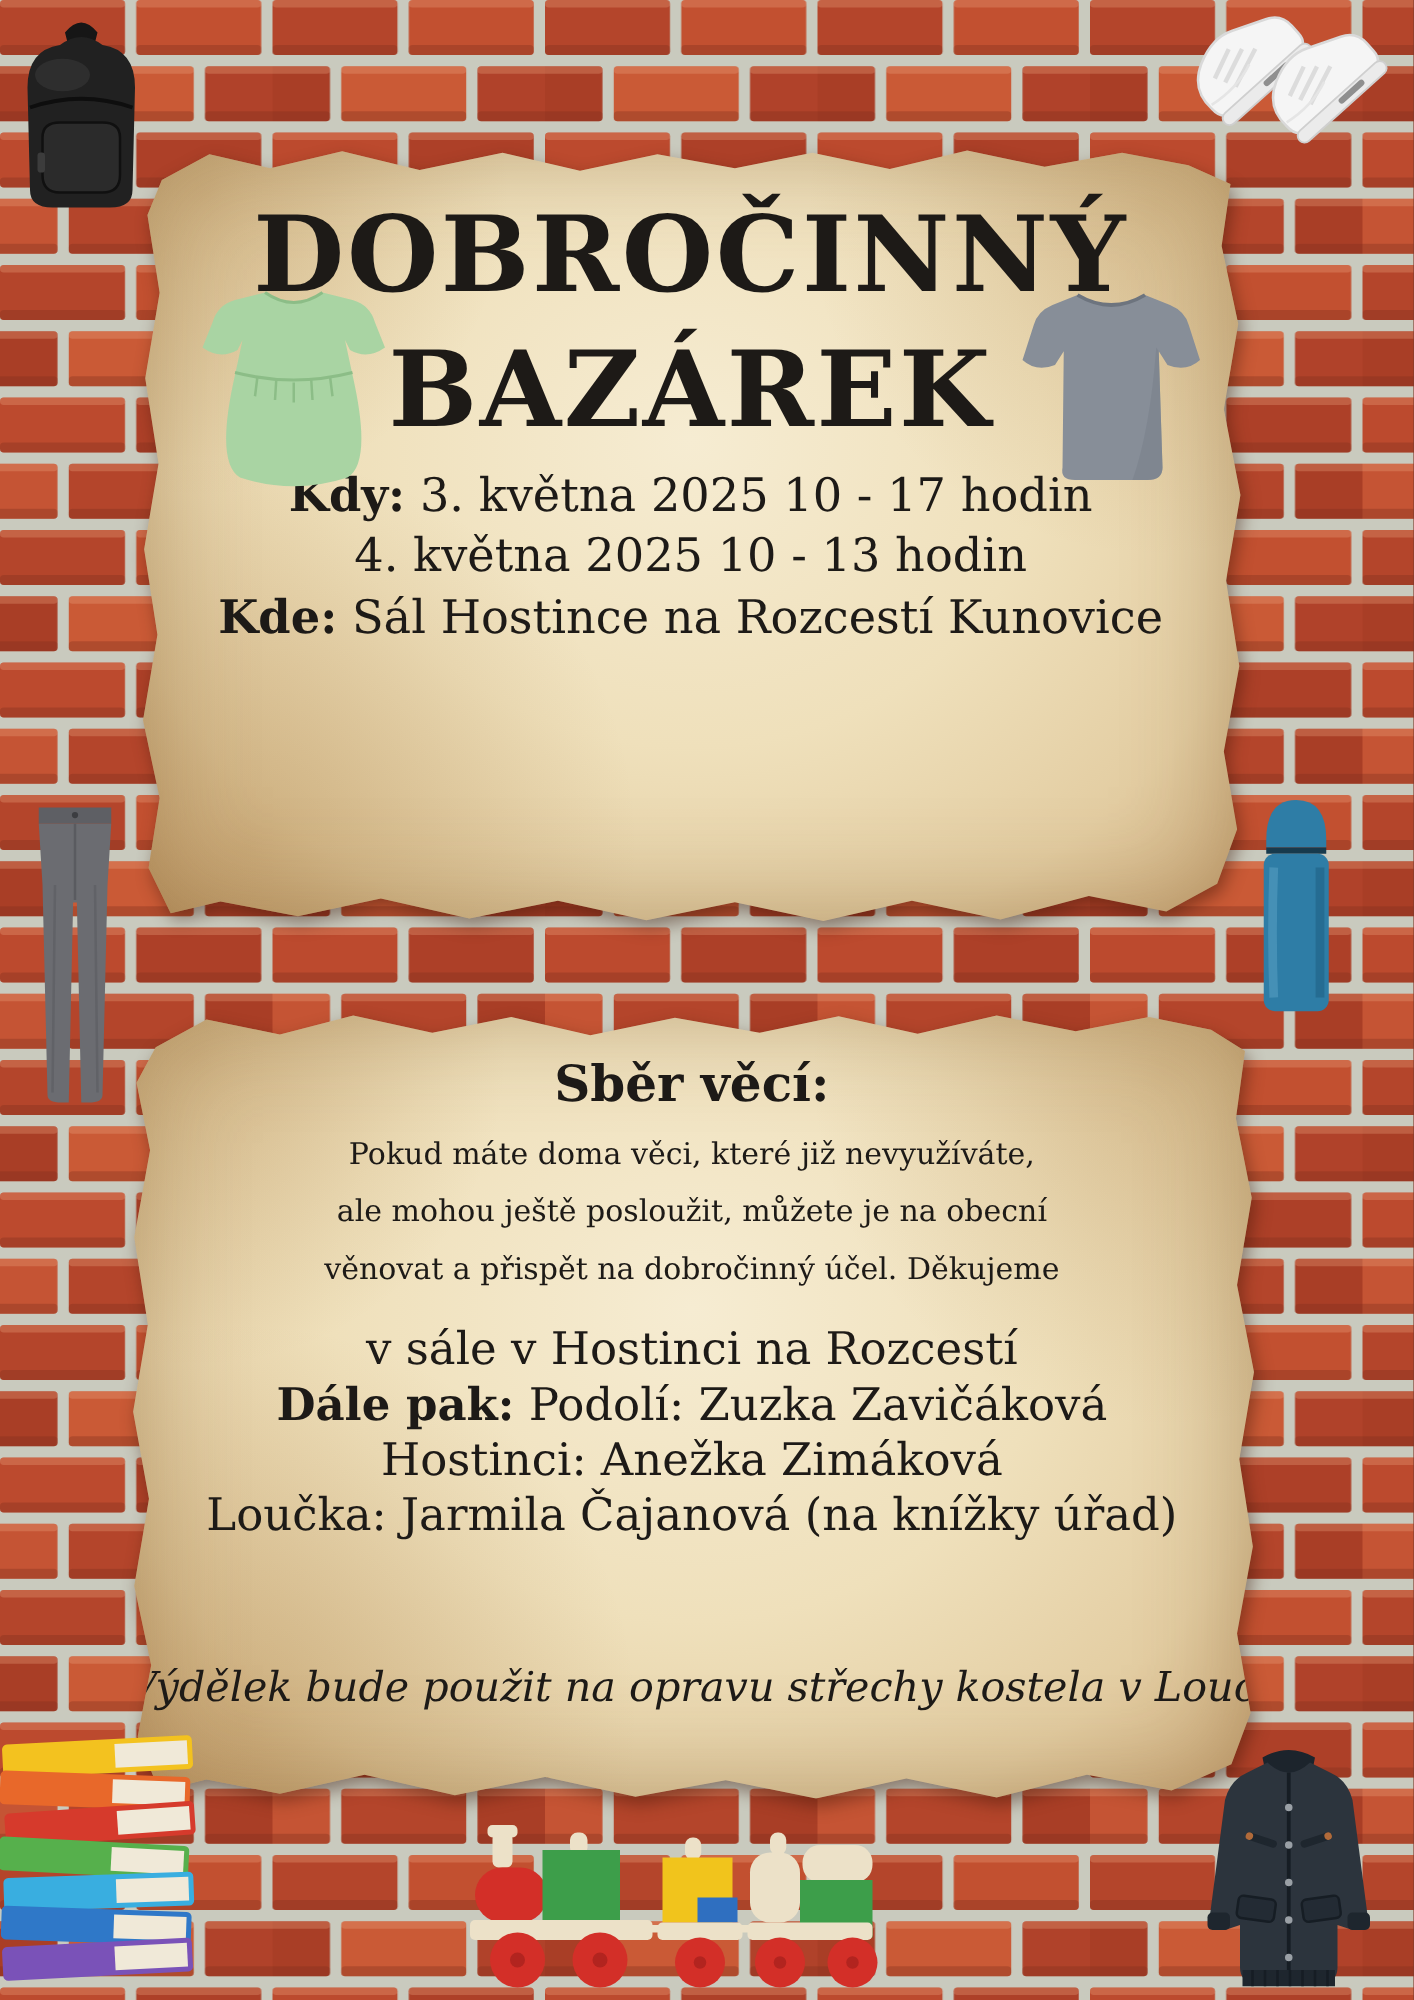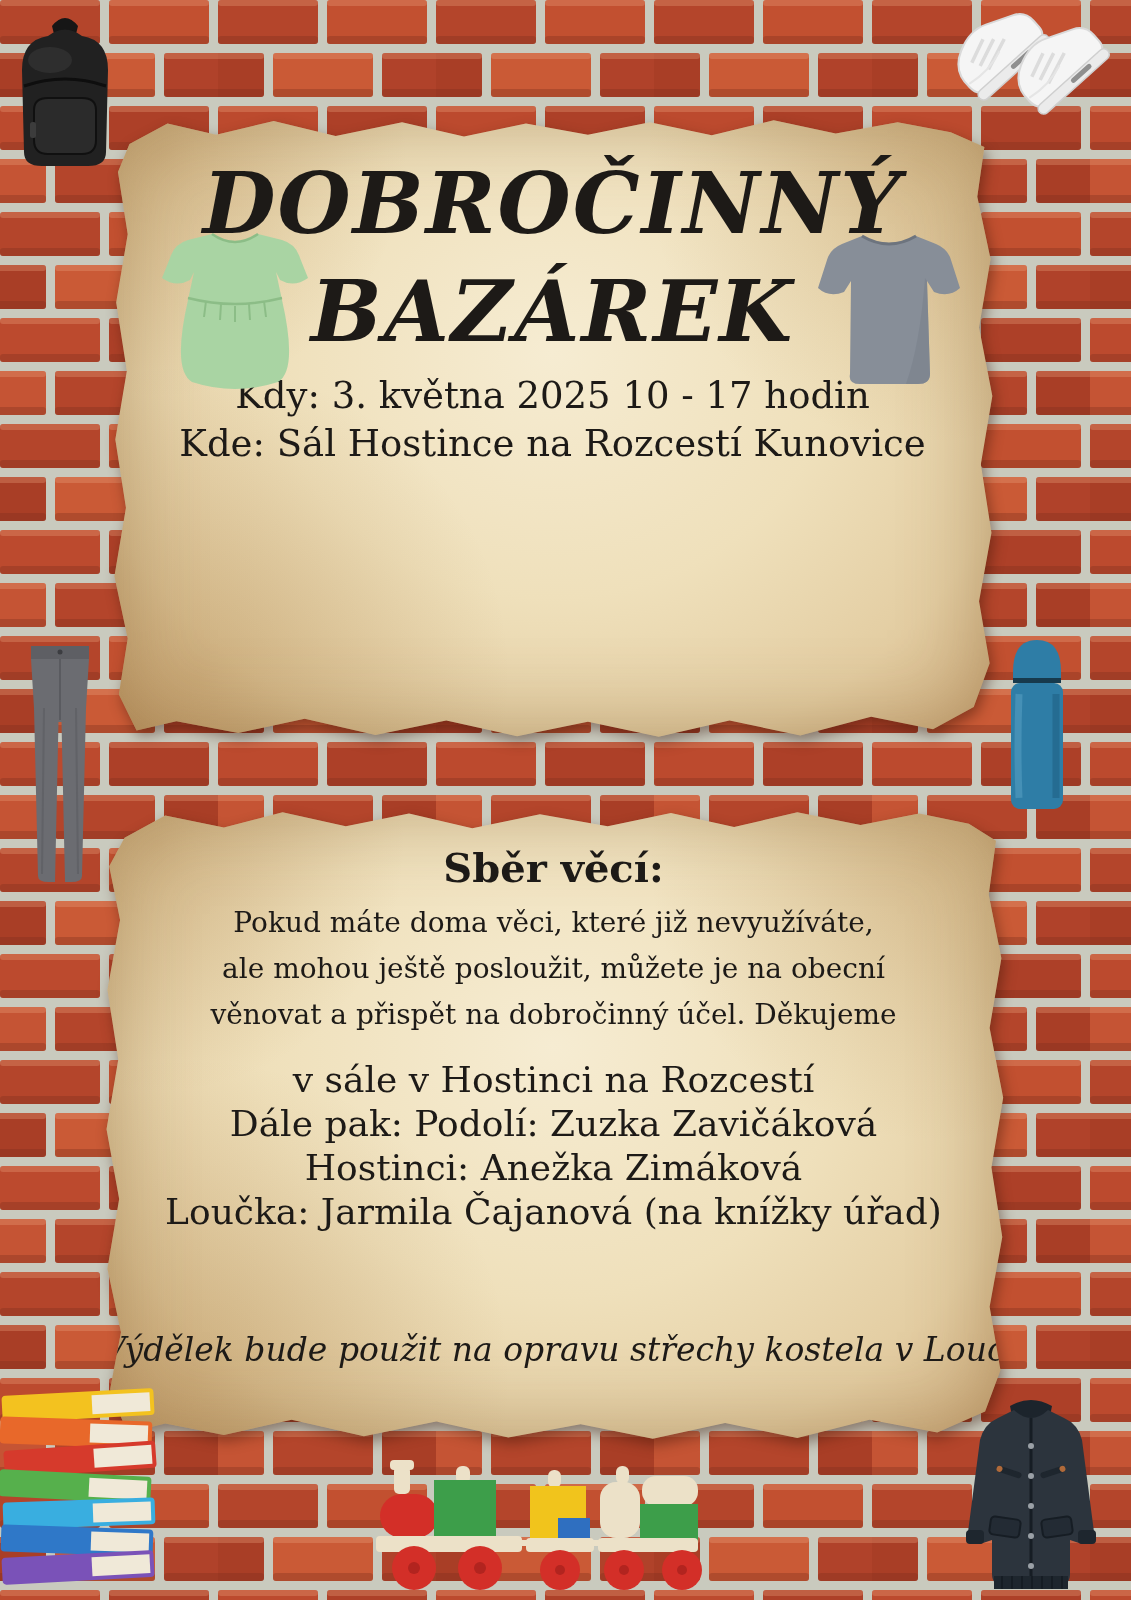--- a/index.html
+++ b/index.html
@@ -20,26 +20,26 @@
       radial-gradient(circle at 6% 6%, rgba(151,102,41,.25), transparent 24%),
       radial-gradient(ellipse at 50% 38%, #f6ecd2 0%, #efe0bb 45%, #e3cda2 76%, #cdab7c 100%);
     box-shadow: inset 0 0 90px rgba(120,80,32,.45);
     position:relative;
   }
   .paper1-wrap { left:110px; top:116px; width:885px; height:622px; }
   .paper2-wrap { left:102px; top:806px; width:903px; height:634px; }
   .paper1 { clip-path:polygon(2.2% 4.5%,6.5% 1.2%,12% 3%,18.5% 0.8%,25.5% 3.2%,33% 1%,40% 3.3%,47% 1.2%,54% 3%,61% 1%,68% 3.1%,75% 0.7%,82% 2.8%,89% 1%,95% 2.6%,98.8% 5%,98% 13%,99.5% 23%,98.2% 34%,99.7% 45%,98.4% 56%,99.6% 67%,98.2% 78%,99.4% 88%,97.6% 95%,93% 98.6%,86% 96.6%,78% 99.6%,70% 97.2%,62% 99.8%,54% 97.4%,46% 99.7%,38% 97.2%,30% 99.5%,22% 96.9%,14.5% 99.2%,7.5% 97.3%,3% 98.8%,1% 93%,2% 84%,0.5% 74%,1.8% 63%,0.6% 52%,1.9% 41%,0.7% 30%,2% 19%,0.9% 9%); }
   .paper2 { clip-path:polygon(2.5% 5%,7% 1.5%,13.5% 3.4%,20% 1%,27% 3.2%,34% 1.2%,41% 3.5%,48.5% 1.3%,56% 3.2%,63% 1.1%,70% 3.3%,77% 1%,84% 3%,90.5% 1.2%,96% 2.8%,99% 5.5%,98.2% 14%,99.6% 24%,98.3% 35%,99.8% 46%,98.5% 57%,99.7% 68%,98.3% 79%,99.5% 89%,97.8% 95.5%,92.5% 98.8%,85% 96.8%,77% 99.7%,69% 97.3%,61% 99.8%,53% 97.5%,45% 99.6%,37% 97.1%,29% 99.4%,21% 96.8%,13.5% 99.2%,7% 97.4%,2.8% 98.9%,0.9% 92%,2.1% 83%,0.6% 73%,1.9% 62%,0.5% 51%,1.8% 40%,0.6% 29%,2% 18%,0.8% 9.5%); }
   .tblock { position:absolute; left:0; right:0; text-align:center; white-space:nowrap; }
-  .bold { font-weight:400;text-align:center; }
-  .p1-title { top:34px; font-size:84px; line-height:108px; font-weight:700; letter-spacing:2px;font-style:italic; }
+  .bold { font-weight:700;text-align:center; }
+  .p1-title { top:34px; font-size:84px; line-height:108px; font-weight:700; letter-spacing:2px; }
   .p1-schedule { top:256px; font-size:37px; line-height:48px; }
   .p1-sale { top:428px; font-size:37px; line-height:47px; font-weight:700; }
   .p2-heading { top:38px; font-size:40px; font-weight:700; }
-  .p2-intro { top:94px; font-size:28px; line-height:46px; }
+  .p2-intro { top:94px; font-size:24px; line-height:46px; }
   .p2-contacts { top:252px; font-size:36px; line-height:44px; }
   .p2-footer { top:524px; font-size:33px; font-style:italic; }
 </style>
 </head>
 <body>
 
 <div class="canvas">
 
   <svg class="brick-bg" width="1131" height="1600">
     <defs>
@@ -87,20 +87,21 @@
   </svg>
 
   <div class="paper-wrap paper1-wrap">
     <div class="paper paper1">
       <div class="tblock p1-title">
         <div>DOBROČINNÝ</div>
         <div>BAZÁREK</div>
       </div>
       <div class="tblock p1-schedule">
         <div><span class="bold">Kdy:</span> <span>3. května 2025 10 - 17 hodin</span></div>
+        <div>4. května 2025 10 - 13 hodin</div>
         <div><span class="bold">Kde:</span> <span>Sál Hostince na Rozcestí Kunovice</span></div>
       </div>
     </div>
   </div>
 
   <div class="paper-wrap paper2-wrap">
     <div class="paper paper2">
       <div class="tblock p2-heading">Sběr věcí:</div>
       <div class="tblock p2-intro">
         <div>Pokud máte doma věci, které již nevyužíváte,</div>

